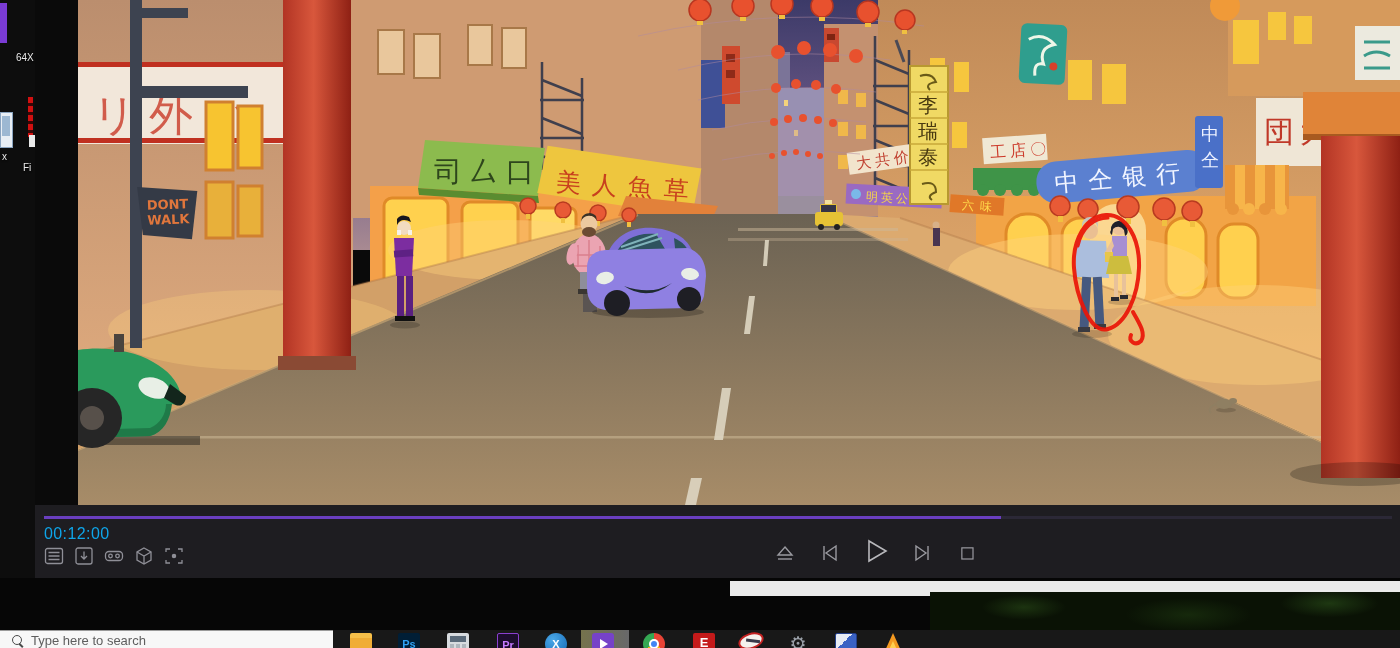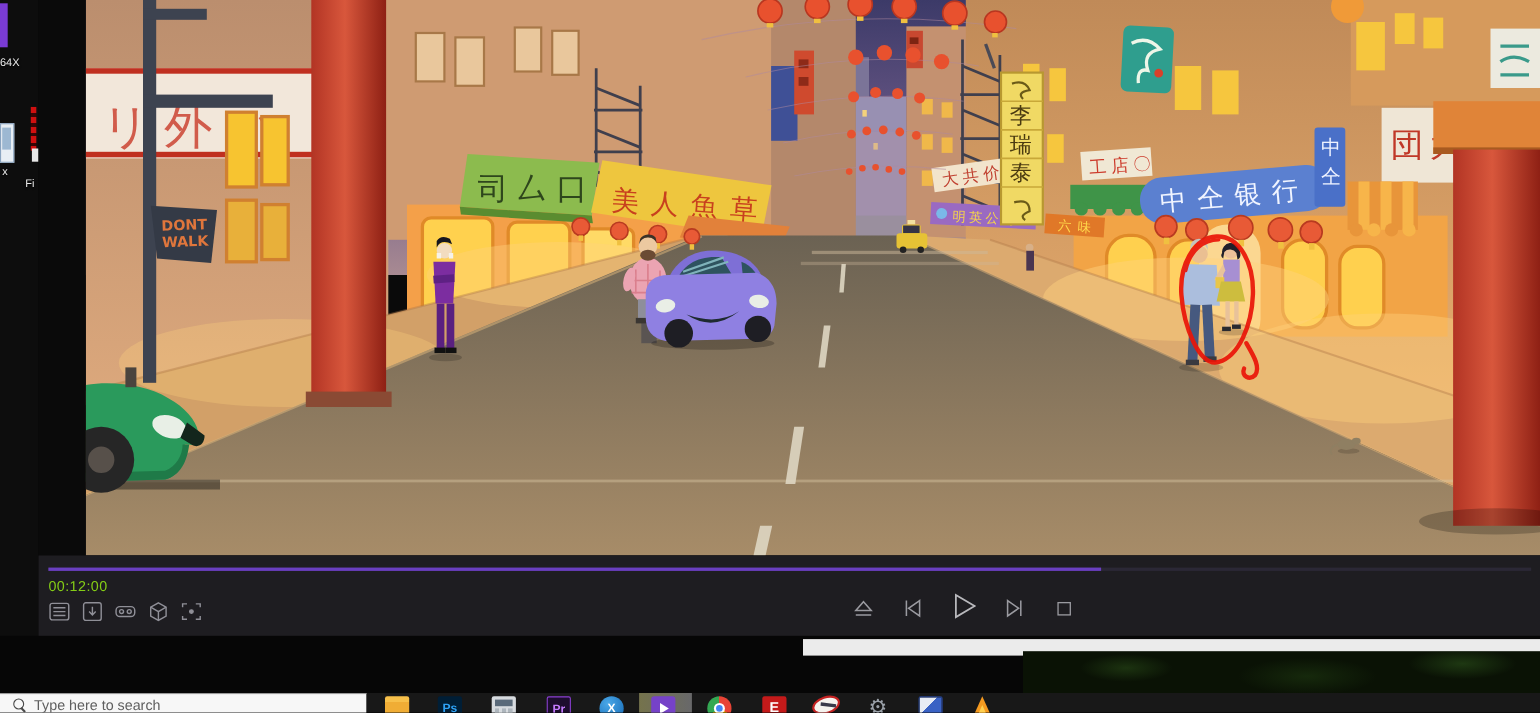--- a/index.html
+++ b/index.html
@@ -18,21 +18,21 @@
   .dt-white{left:29px;top:135px;width:6px;height:12px;background:#e8e8e8;}
 
   
   .player-window{left:35px;top:0;width:1365px;height:578px;background:#0a0a0a;}
   .video-svg{position:absolute;left:43px;top:0;width:1322px;height:505px;display:block;}
 
   
   .controls{position:absolute;left:0;top:505px;width:1365px;height:73px;background:#1e1d21;}
   .seek-track{position:absolute;left:9px;top:11px;width:1348px;height:3px;background:#2b2836;}
   .seek-fill{height:3px;background:#6a3fc0;width:71%;}
-  .timestamp{position:absolute;left:9px;top:20px;color:#84cc16;font-size:13px;letter-spacing:.4px;}
+  .timestamp{position:absolute;left:9px;top:20px;color:#0ea5e9;font-size:16px;letter-spacing:.4px;}
   .tool-row{position:absolute;left:9px;top:41px;display:flex;gap:10px;}
   .tool-btn{width:20px;height:20px;cursor:pointer;}
   .tool-btn svg{display:block;}
   .transport{position:absolute;top:28px;left:700px;width:280px;height:36px;}
   .t-btn{position:absolute;cursor:pointer;}
 
   
   .white-strip{left:730px;top:581px;width:670px;height:15px;background:#ebebeb;}
   .wallpaper-green{left:930px;top:592px;width:470px;height:38px;
     background:
@@ -74,21 +74,21 @@
 
   svg text{font-family:"DejaVu Sans","Liberation Sans",sans-serif;}
 </style>
 </head>
 <body>
 
 <div class="page">
 
   <div class="abs desktop-strip">
     <div class="abs dt-purple"></div>
-    <div class="abs dt-label" style="left:0;top:52px;text-align:center;">64X</div>
+    <div class="abs dt-label" style="left:16px;top:52px;text-align:center;">64X</div>
     <div class="abs dt-blue"></div>
     <div class="abs dt-blue-inner"></div>
     <div class="abs dt-red"></div>
     <div class="abs dt-white"></div>
     <div class="abs dt-label" style="left:2px;top:151px;">x</div>
     <div class="abs dt-label" style="left:23px;top:162px;">Fi</div>
   </div>
 
   <div class="abs player-window">
 

